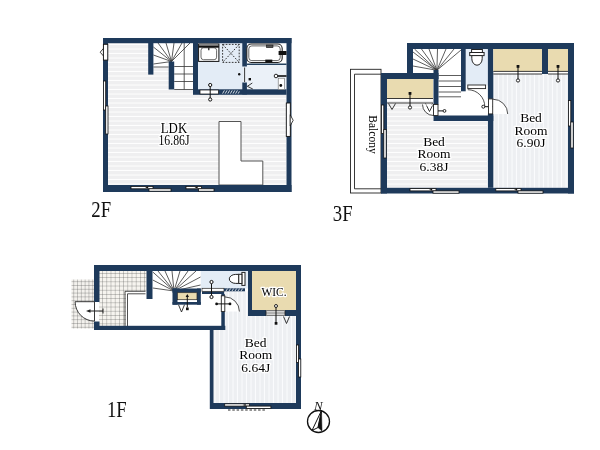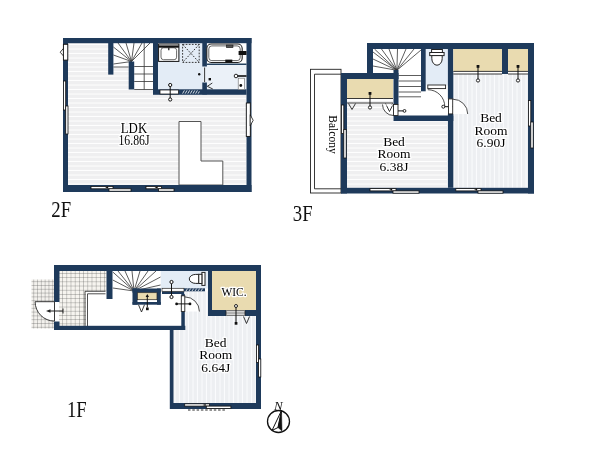--- a/index.html
+++ b/index.html
@@ -1,16 +1,16 @@
 <!DOCTYPE html>
 <html><head>
 <meta charset="utf-8">
 <style>
   html,body{margin:0;padding:0;background:#ffffff;}
-  .page{width:528px;height:450px;position:relative;font-family:"Liberation Serif", serif;}
+  .page{width:528px;height:450px;position:relative;font-family:"Liberation Serif", serif;padding-left:40px;}
   svg{display:block;}
 </style>
 </head>
 <body>
 <div class="page">
 <svg width="600" height="450" viewBox="0 0 600 450">
 <defs>
   <pattern id="hp" width="6" height="4.5" patternUnits="userSpaceOnUse">
     <rect width="6" height="4.5" fill="#efeff0"></rect>
     <rect y="3.5" width="6" height="1" fill="#ffffff"></rect>

